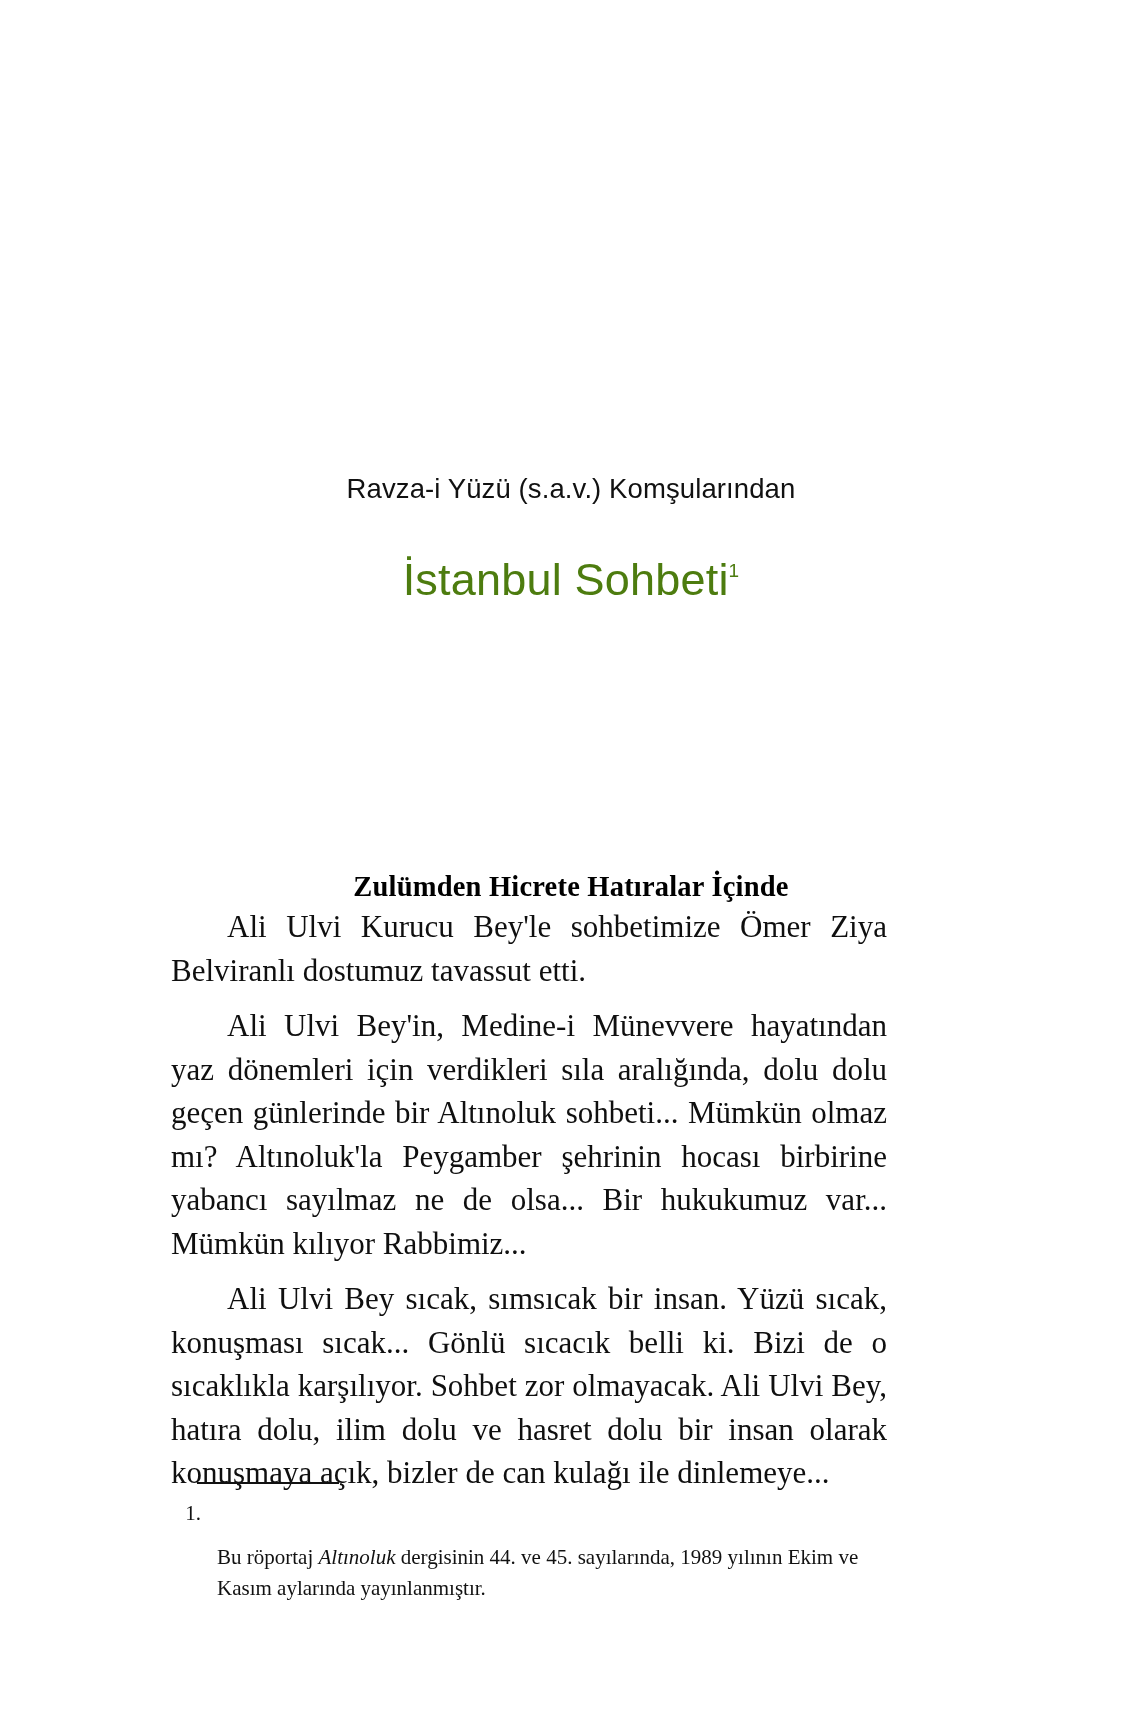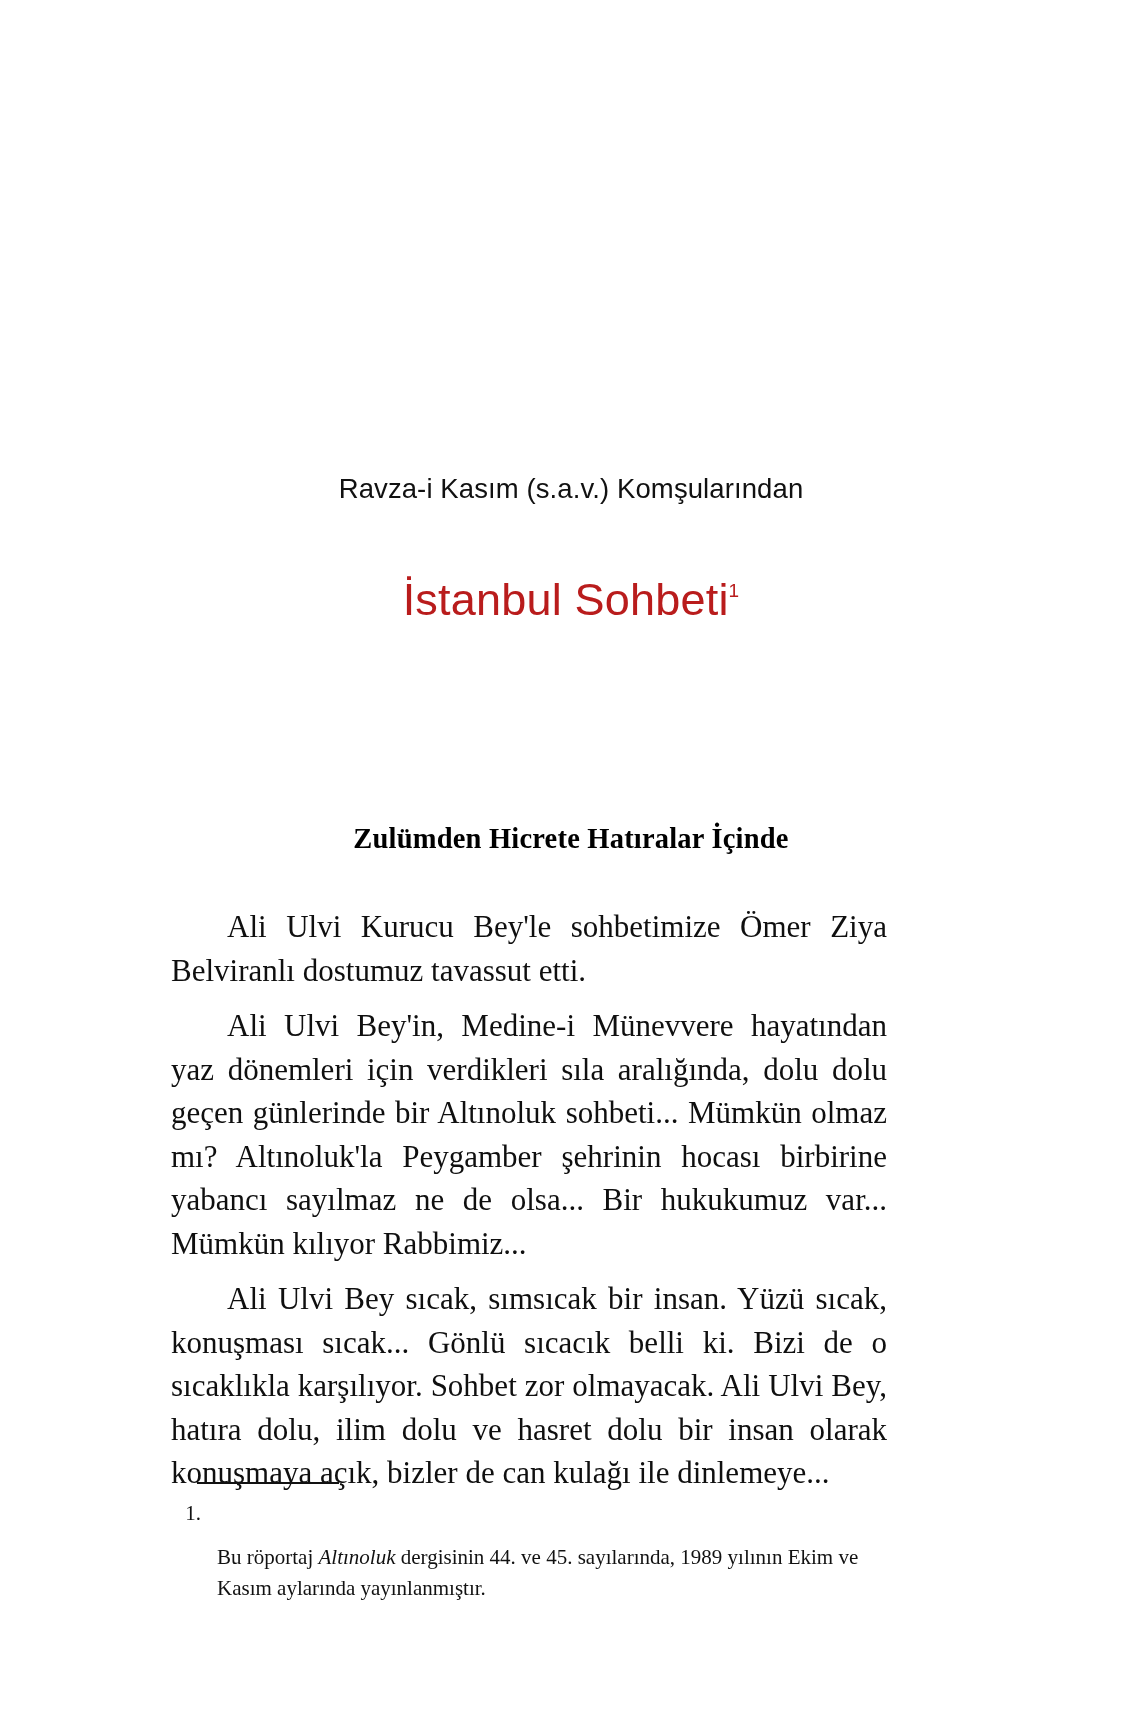--- a/index.html
+++ b/index.html
@@ -41,38 +41,38 @@
     color: #111111;
     letter-spacing: 0.1px;
   }
   .kicker-line { display: block; }
 
   .chapter-title {
     font-family: "Liberation Sans", "DejaVu Sans", sans-serif;
     font-size: 45px;
     line-height: 56px;
     font-weight: 400;
-    color: #b91c1c;
-    margin-top: 64px;
+    color: #4d7c0f;
+    margin-top: 44px;
     letter-spacing: 0.2px;
   }
   .chapter-title .fn-marker {
     font-size: 19px;
     vertical-align: super;
     line-height: 0;
     font-weight: 400;
     position: relative;
     top: -2px;
   }
 
   
   .section-heading {
     position: absolute;
     left: 171px;
-    top: 797px;
+    top: 845px;
     width: 800px;
     font-family: "Liberation Serif", "DejaVu Serif", serif;
     font-weight: 700;
     font-size: 28.5px;
     line-height: 36px;
     text-align: center;
     color: #000000;
     letter-spacing: 0.2px;
   }
 
@@ -130,21 +130,21 @@
   }
   .footnote-text .ital { font-style: italic; }
 </style>
 </head>
 <body>
 
 <div class="page">
 
   <div class="header-block">
     <div class="kicker">
-      <span class="kicker-line">Ravza-i Kasım (s.a.v.) Komşularından</span>
+      <span class="kicker-line">Ravza-i Yüzü (s.a.v.) Komşularından</span>
     </div>
     <h1 class="chapter-title"><span>İstanbul Sohbeti</span><span class="fn-marker">1</span></h1>
   </div>
 
   <h2 class="section-heading">Zulümden Hicrete Hatıralar İçinde</h2>
 
   <div class="body-text">
     <p class="para">Ali Ulvi Kurucu Bey'le sohbetimize Ömer Ziya Belviranlı dostumuz tavassut etti.</p>
     <p class="para">Ali Ulvi Bey'in, Medine-i Münevvere hayatından yaz dönemleri için verdikleri sıla aralığında, dolu dolu geçen günlerinde bir Altınoluk sohbeti... Mümkün olmaz mı? Altınoluk'la Peygamber şehrinin hocası birbirine yabancı sayılmaz ne de olsa... Bir hukukumuz var... Mümkün kılıyor Rabbimiz...</p>
     <p class="para">Ali Ulvi Bey sıcak, sımsıcak bir insan. Yüzü sıcak, konuşması sıcak... Gönlü sıcacık belli ki. Bizi de o sıcaklıkla karşılıyor. Sohbet zor olmayacak. Ali Ulvi Bey, hatıra dolu, ilim dolu ve hasret dolu bir insan olarak konuşmaya açık, bizler de can kulağı ile dinlemeye...</p>

